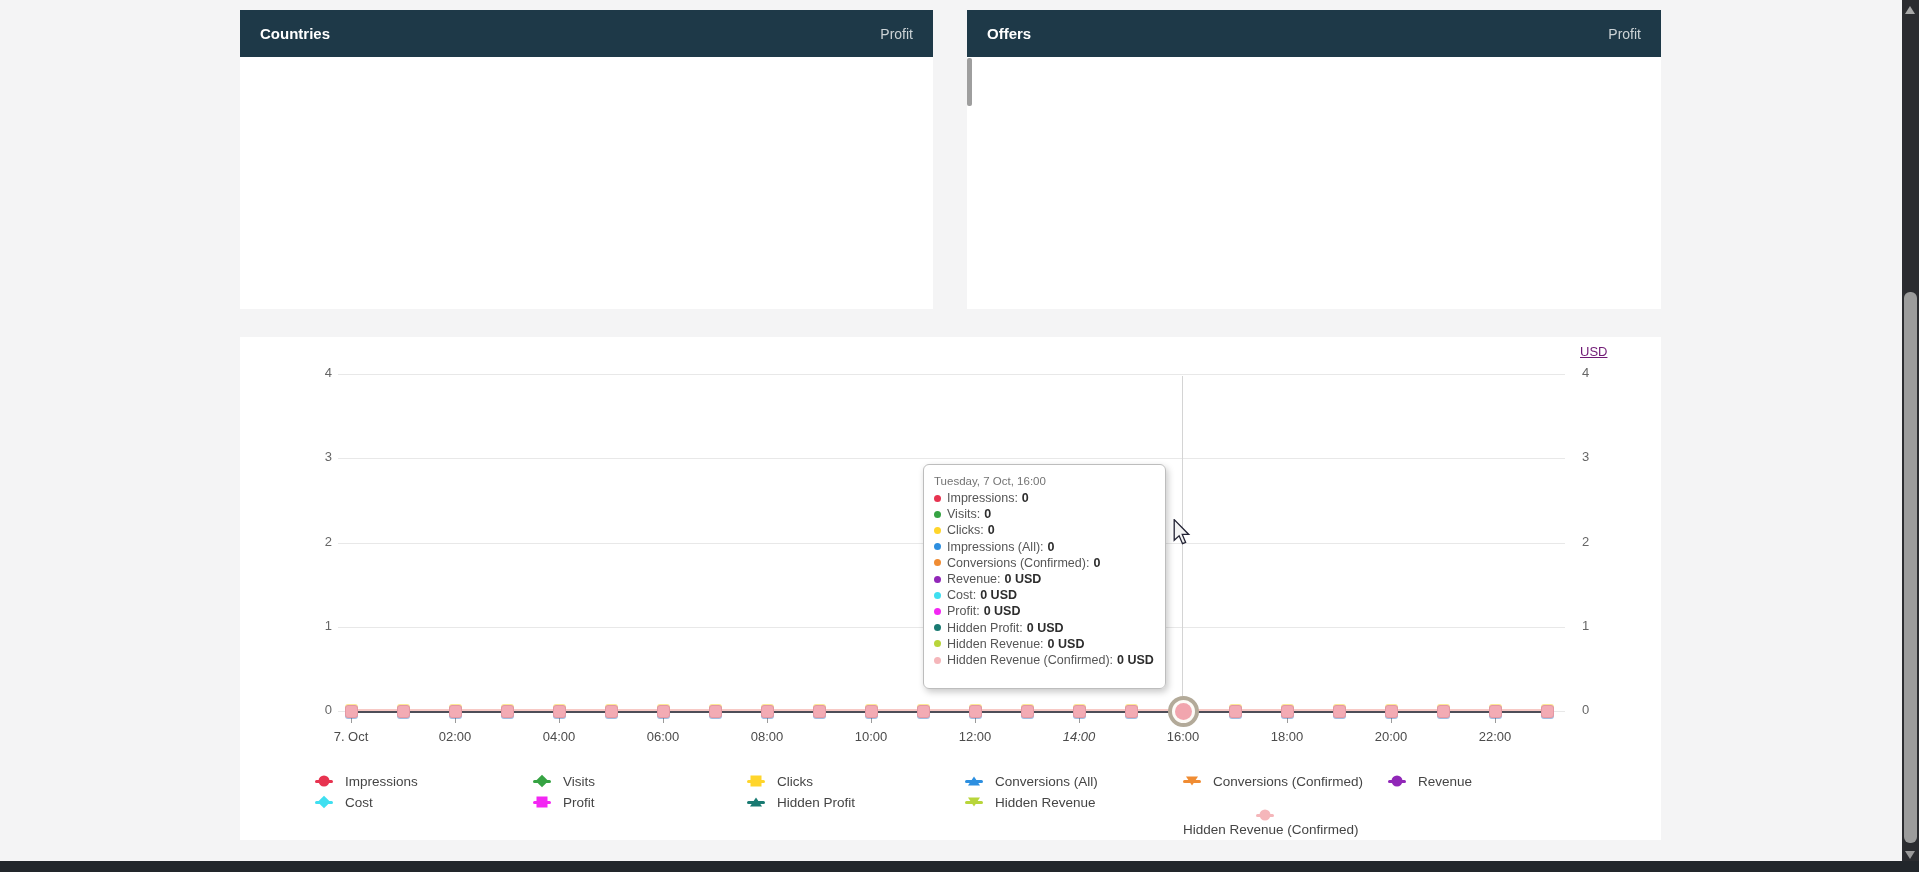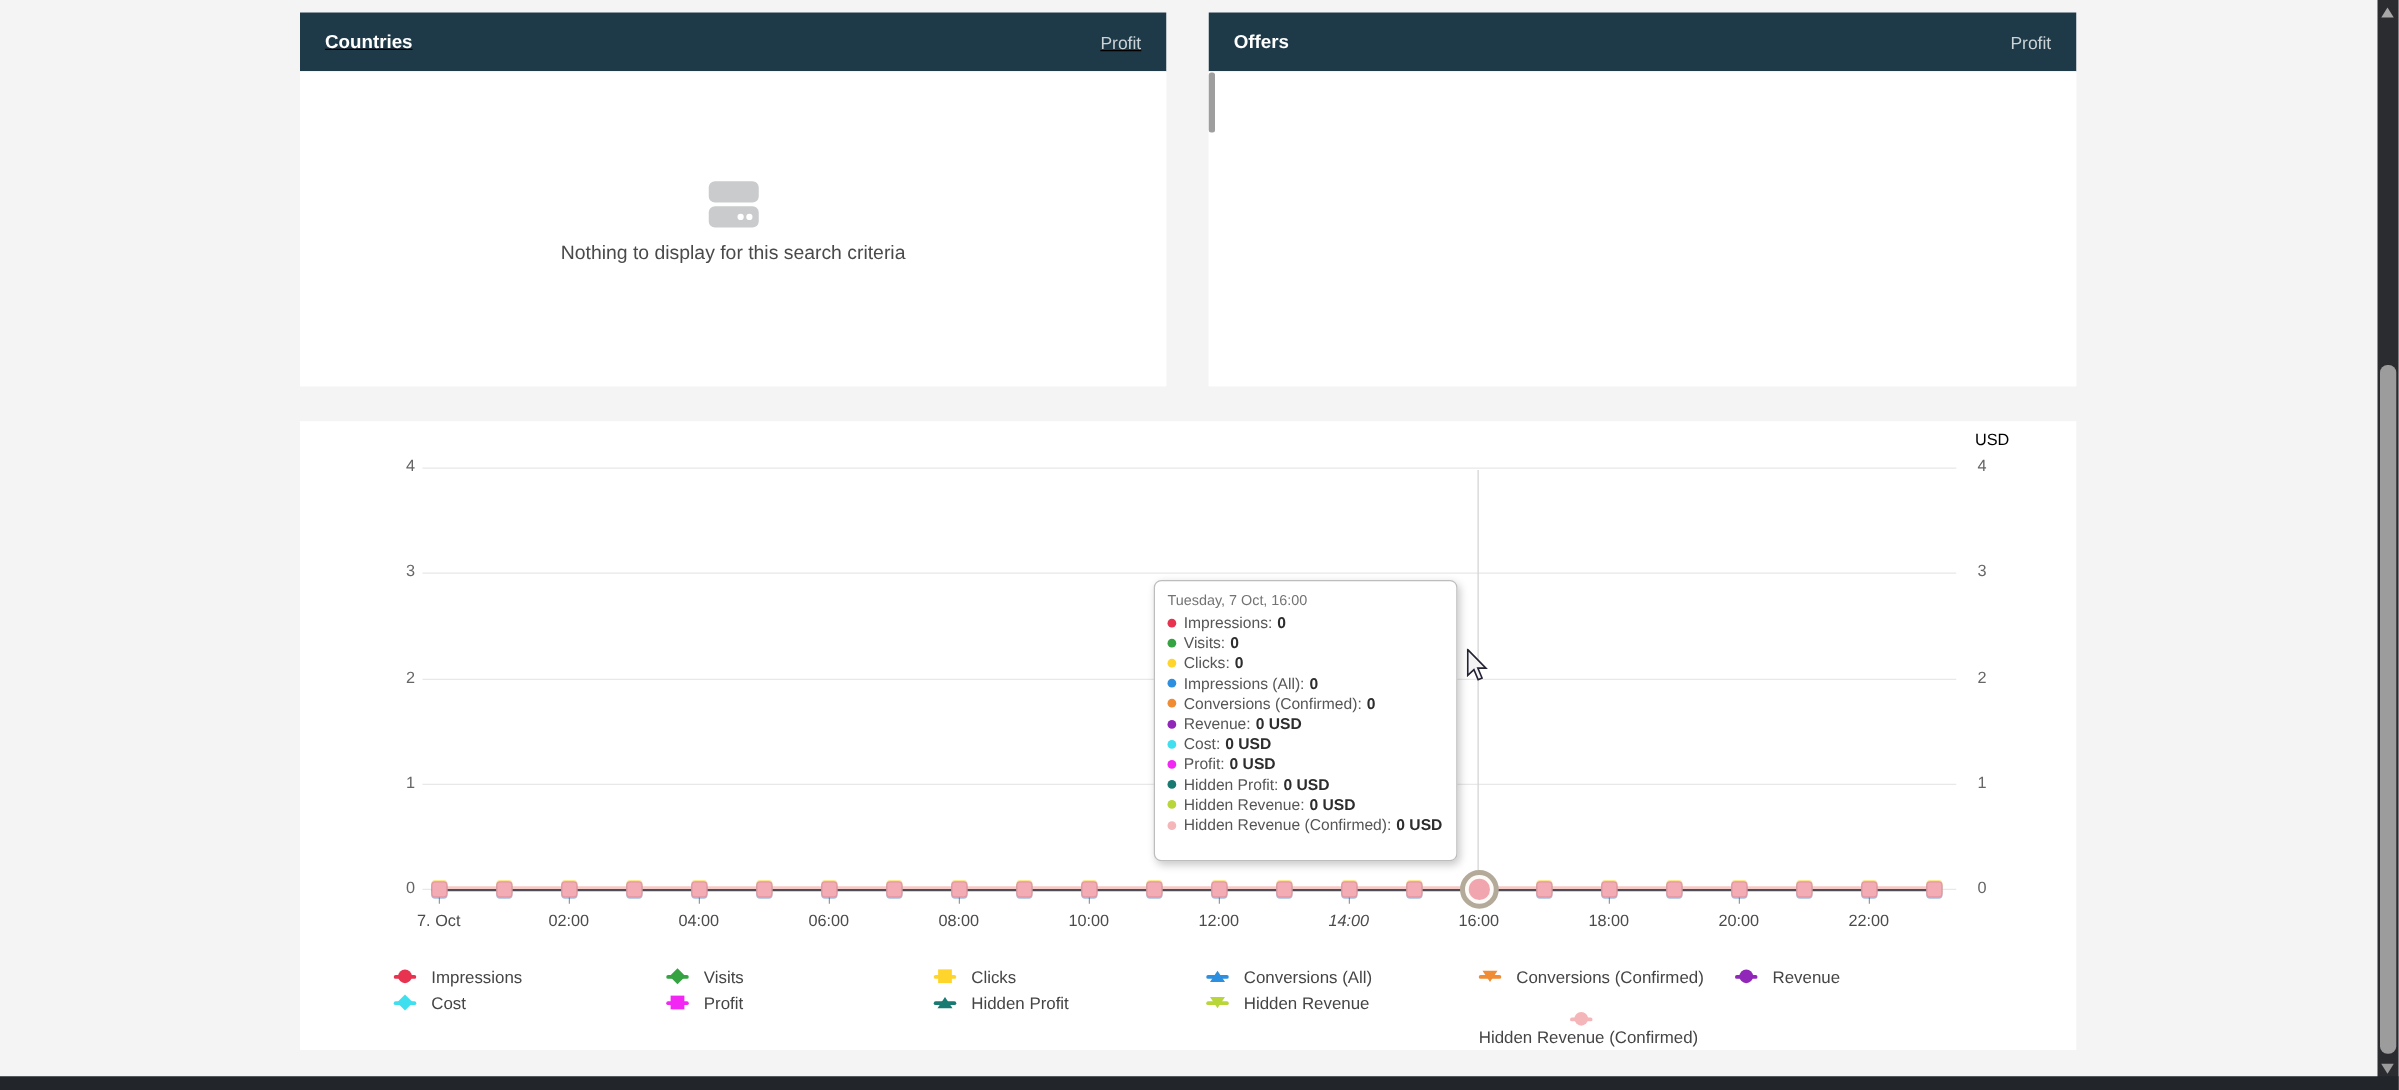--- a/index.html
+++ b/index.html
@@ -5,38 +5,38 @@
   * { margin:0; padding:0; box-sizing:border-box; }
   html,body { width:1919px; height:872px; overflow:hidden; }
   body { font-family:"Liberation Sans", sans-serif; background:#f4f4f5; position:relative; }
 
   .panel { position:absolute; background:#fff; }
   .panel-header { height:47px; background:#1e3948; display:flex; align-items:center; justify-content:space-between; padding:0 20px; }
   .panel-title { color:#ffffff; font-size:15px; font-weight:bold; }
   .panel-header-right { color:#ccd3d6; font-size:14px; }
   .panel-body { position:relative; background:#fff; }
 
-  #countries-panel { left:240px; top:10px; width:693px; height:299px;text-decoration:underline; }
+  #countries-panel { left:240px; top:10px; width:693px; height:299px; }
   #offers-panel    { left:967px; top:10px; width:694px; height:299px; }
   #chart-panel     { left:240px; top:337px; width:1421px; height:503px; background:#fff; position:absolute; }
 
   .empty-state { position:absolute; left:0; right:0; top:88px; text-align:center; }
   .empty-icon { width:40px; margin:0 auto 12px auto; }
   .ei-rect { width:40px; height:17px; background:#c9cbcc; border-radius:5px; position:relative; }
   .ei-rect.bottom { margin-top:3px; }
   .ei-dot { position:absolute; top:6px; width:5px; height:5px; border-radius:50%; background:#ffffff; }
   .ei-dot.d1 { left:23px; } .ei-dot.d2 { left:30px; }
   .empty-text { font-size:15.5px; color:#4a4a4a; }
 
   .offers-thumb { position:absolute; left:0px; top:1px; width:5px; height:48px; background:#9e9e9e; border-radius:2px; }
   .offer-row { height:49px; border-bottom:1px solid #ededed; display:flex; align-items:center; justify-content:space-between; padding:0 20px 0 19px; }
   .offer-name { font-style:italic; font-size:15px; color:#2e2e2e; }
   .offer-profit { font-size:15px; color:#3d3d3d; }
 
-  .usd-label { position:absolute; left:1340px; top:7px; font-size:13px; color:#000000; }
+  .usd-label { position:absolute; left:1340px; top:7px; font-size:13px; color:#701a75;text-decoration:underline; }
 
   .gridline { position:absolute; left:98px; width:1227px; height:1px; background:#e8e8e8; }
   .ylab-l { position:absolute; left:62px; width:30px; text-align:right; font-size:13px; color:#666; }
   .ylab-r { position:absolute; left:1342px; font-size:13px; color:#666; }
 
   .zero-line { position:absolute; left:105px; top:372px; width:1203px; height:4px;
                background:linear-gradient(#f7c9c5 0 60%, #4e4e58 60% 100%); z-index:3; }
   .pt-marker { position:absolute; width:13px; height:13px; top:368px; border-radius:3px;
                background:#f3abb4; border:1px solid #e497a3; z-index:4;
                box-shadow:0 1px 0 rgba(45,110,190,0.45), 0 -1px 0 rgba(250,213,60,0.55); }
@@ -79,32 +79,20 @@
            border-left:5.5px solid transparent; border-right:5.5px solid transparent; border-top:8px solid #9b9b9b; }
   .bottom-bar { position:absolute; left:0; top:861px; width:1919px; height:11px; background:#22262b; z-index:80; }
 </style>
 </head>
 <body>
 
 <div class="panel" id="countries-panel">
   <div class="panel-header">
     <span class="panel-title">Countries</span>
     <span class="panel-header-right">Profit</span>
-  </div>
-  <div class="panel-body" style="height:252px;">
-    <div class="empty-state">
-      <div class="empty-icon">
-        <div class="ei-rect"></div>
-        <div class="ei-rect bottom">
-          <span class="ei-dot d1"></span>
-            <span class="ei-dot d2"></span>
-        </div>
-      </div>
-      <div class="empty-text">Nothing to display for this search criteria</div>
-    </div>
   </div>
 </div>
 
 <div class="panel" id="offers-panel">
   <div class="panel-header">
     <span class="panel-title">Offers</span>
     <span class="panel-header-right">Profit</span>
   </div>
   <div class="panel-body" style="height:252px;">
     <div class="offers-thumb"></div>

